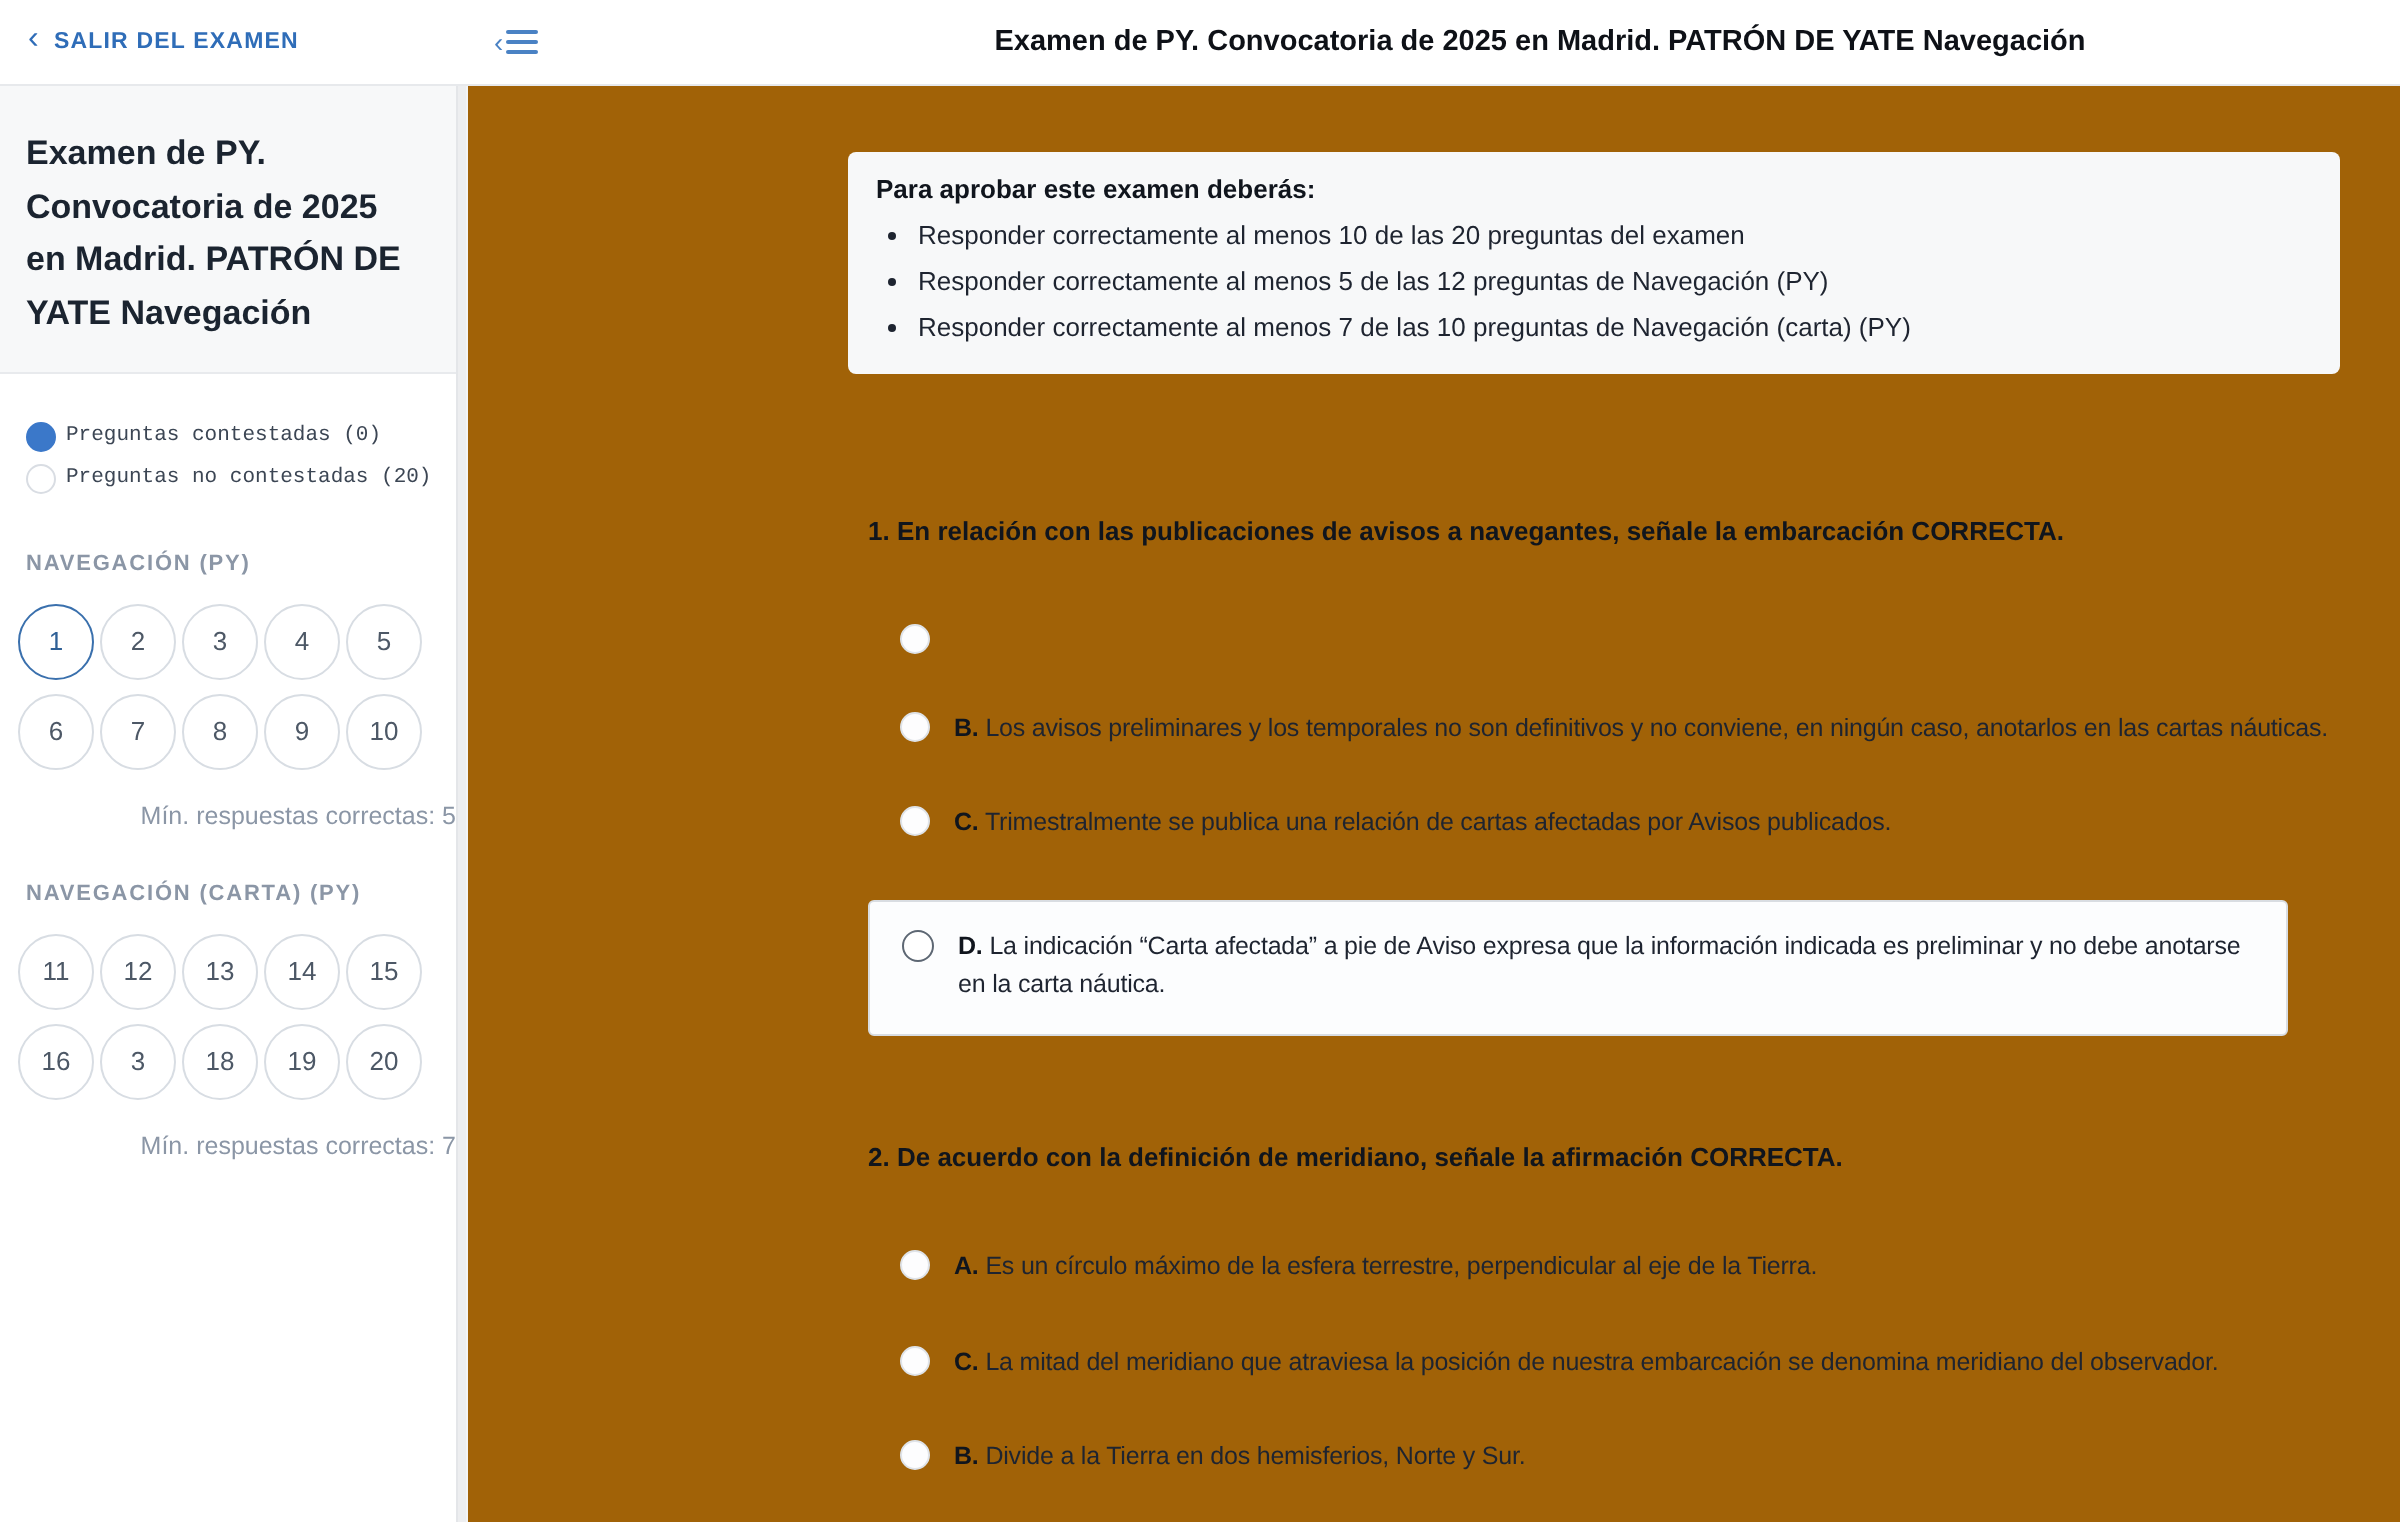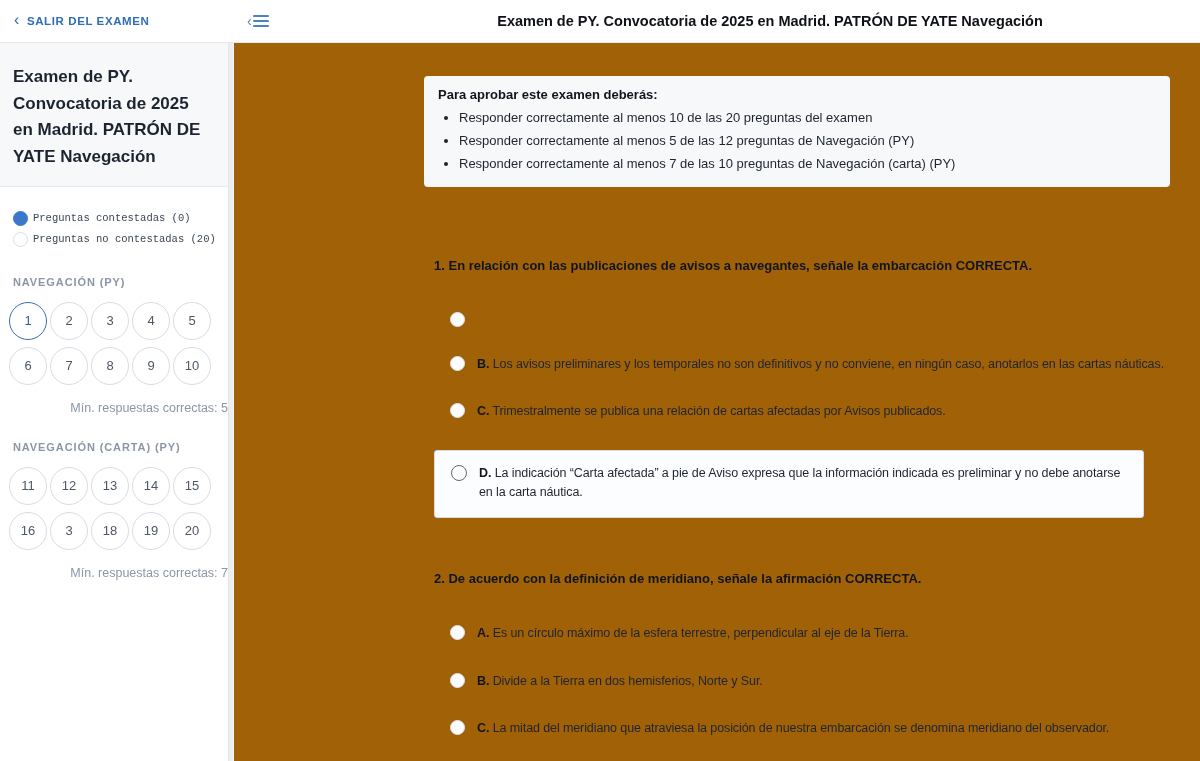--- a/index.html
+++ b/index.html
@@ -220,25 +220,25 @@
       <section class="question second">
         <div class="q-title"><span>2.</span> <span>De acuerdo con la definición de meridiano, señale la afirmación CORRECTA.</span></div>
 
         <div class="option">
           <span class="radio"></span>
           <span class="option-text"><b>A.</b> <span>Es un círculo máximo de la esfera terrestre, perpendicular al eje de la Tierra.</span></span>
         </div>
 
         <div class="option">
           <span class="radio"></span>
+          <span class="option-text"><b>C.</b> <span>La mitad del meridiano que atraviesa la posición de nuestra embarcación se denomina meridiano del observador.</span></span>
+        </div>
+
+        <div class="option">
+          <span class="radio"></span>
           <span class="option-text"><b>B.</b> <span>Divide a la Tierra en dos hemisferios, Norte y Sur.</span></span>
-        </div>
-
-        <div class="option">
-          <span class="radio"></span>
-          <span class="option-text"><b>C.</b> <span>La mitad del meridiano que atraviesa la posición de nuestra embarcación se denomina meridiano del observador.</span></span>
         </div>
 
       </section>
 
     </main>
   </div>
 </div>
 
 </body></html>

